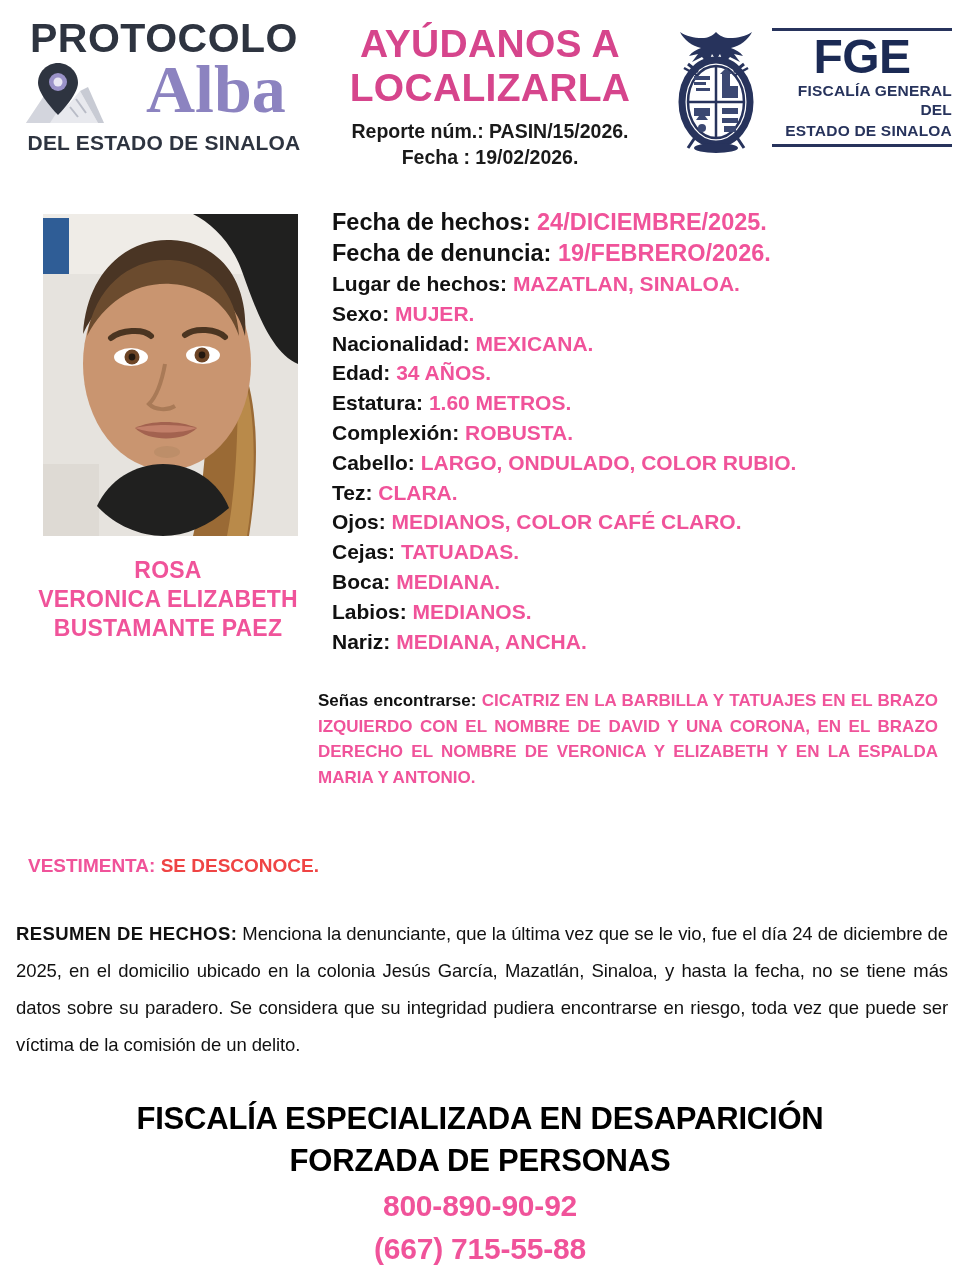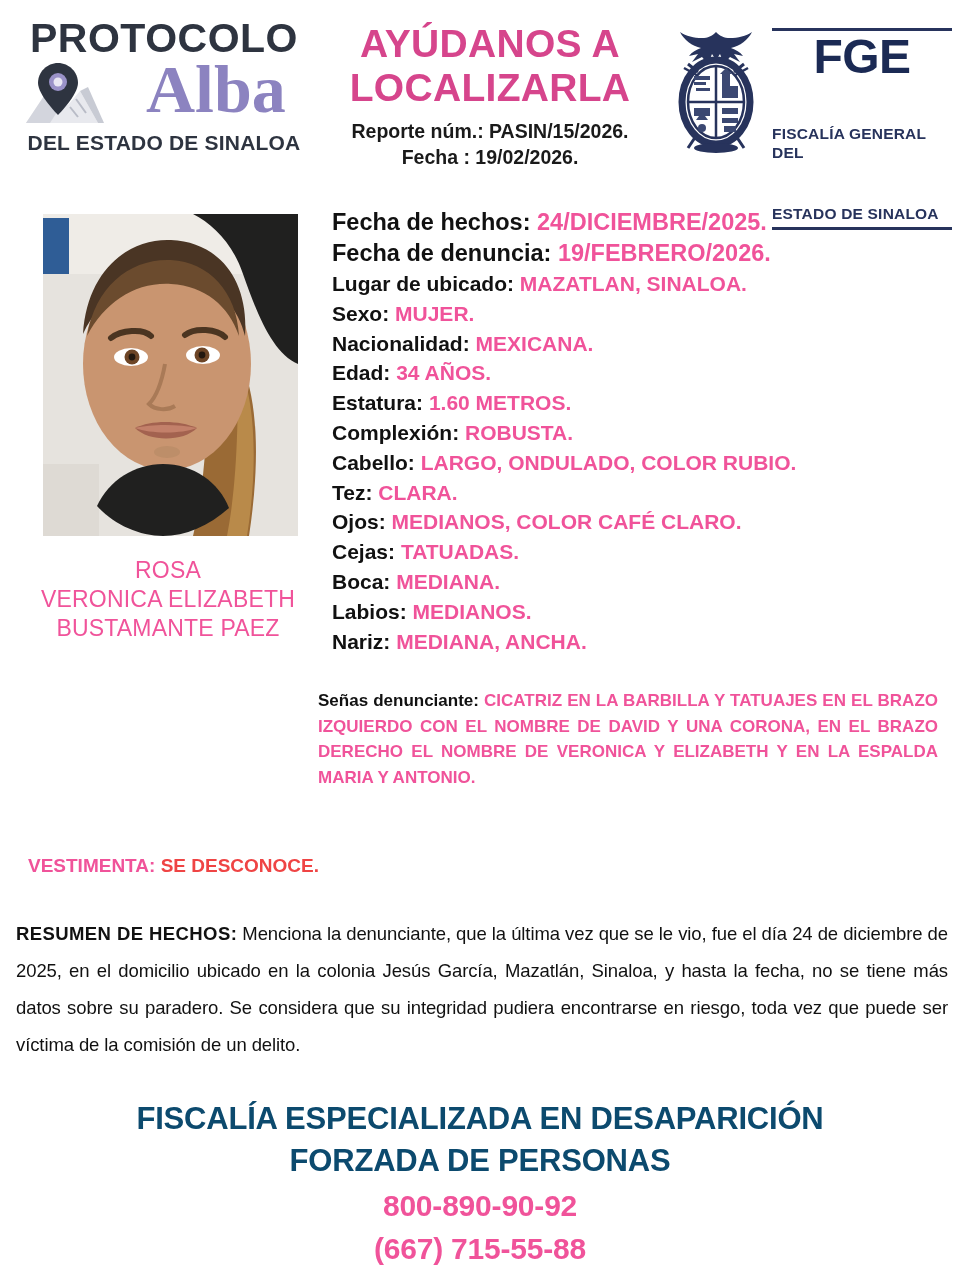--- a/index.html
+++ b/index.html
@@ -140,45 +140,44 @@
     letter-spacing: -0.5px;
     text-align: center;
     margin: 2px 0 0 0;
   }
   .fge-sub {
     font-family: "Liberation Sans", sans-serif;
     font-weight: bold;
     font-size: 15.5px;
     color: #27335c;
     line-height: 1.2;
-    text-align: left;
+    text-align: right;
     letter-spacing: 0.2px;
     margin-bottom: 3px;
-    margin-top: 43px;
   }
 
   
   .photo-frame {
     position: absolute;
     left: 43px;
     top: 214px;
     width: 255px;
     height: 322px;
     overflow: hidden;
     background: #cfd6dd;
   }
   .photo-frame svg { display: block; }
   .person-name {
     position: absolute;
     left: 8px;
     top: 556px;
     width: 320px;
     text-align: center;
     font-family: "Liberation Sans", sans-serif;
-    font-weight: normal;
+    font-weight: bold;
     font-size: 23px;
     line-height: 1.26;
     color: #f0539a;
     letter-spacing: 0.2px;
   }
 
   
   .details {
     position: absolute;
     left: 332px;
@@ -244,21 +243,21 @@
     left: 0;
     top: 1098px;
     width: 960px;
     text-align: center;
   }
   .footer-title {
     font-family: "Liberation Sans", sans-serif;
     font-weight: bold;
     font-size: 31px;
     line-height: 1.34;
-    color: #0c4a6e;
+    color: #000000;
     letter-spacing: -0.2px;
   }
   .footer-phone {
     font-family: "Liberation Sans", sans-serif;
     font-weight: bold;
     font-size: 30px;
     line-height: 1.42;
     color: #f0539a;
     letter-spacing: -0.2px;
   }
@@ -371,37 +370,37 @@
 
   <div class="person-name">
     <div>ROSA</div>
     <div>VERONICA ELIZABETH</div>
     <div>BUSTAMANTE PAEZ</div>
   </div>
 
   <div class="details">
       <div class="detail-row big"><span class="k">Fecha de hechos:</span> <span class="v">24/DICIEMBRE/2025.</span></div>
       <div class="detail-row big"><span class="k">Fecha de denuncia:</span> <span class="v">19/FEBRERO/2026.</span></div>
-      <div class="detail-row"><span class="k">Lugar de ubicado:</span> <span class="v">MAZATLAN, SINALOA.</span></div>
+      <div class="detail-row"><span class="k">Lugar de hechos:</span> <span class="v">MAZATLAN, SINALOA.</span></div>
       <div class="detail-row"><span class="k">Sexo:</span> <span class="v">MUJER.</span></div>
       <div class="detail-row"><span class="k">Nacionalidad:</span> <span class="v">MEXICANA.</span></div>
       <div class="detail-row"><span class="k">Edad:</span> <span class="v">34 AÑOS.</span></div>
       <div class="detail-row"><span class="k">Estatura:</span> <span class="v">1.60 METROS.</span></div>
       <div class="detail-row"><span class="k">Complexión:</span> <span class="v">ROBUSTA.</span></div>
       <div class="detail-row"><span class="k">Cabello:</span> <span class="v">LARGO, ONDULADO, COLOR RUBIO.</span></div>
       <div class="detail-row"><span class="k">Tez:</span> <span class="v">CLARA.</span></div>
       <div class="detail-row"><span class="k">Ojos:</span> <span class="v">MEDIANOS, COLOR CAFÉ CLARO.</span></div>
       <div class="detail-row"><span class="k">Cejas:</span> <span class="v">TATUADAS.</span></div>
       <div class="detail-row"><span class="k">Boca:</span> <span class="v">MEDIANA.</span></div>
       <div class="detail-row"><span class="k">Labios:</span> <span class="v">MEDIANOS.</span></div>
       <div class="detail-row"><span class="k">Nariz:</span> <span class="v">MEDIANA, ANCHA.</span></div>
     </div>
 
   <div class="senas">
-    <span class="k">Señas denunciante:</span>
+    <span class="k">Señas encontrarse:</span>
     <span>CICATRIZ EN LA BARBILLA Y TATUAJES EN EL BRAZO IZQUIERDO CON EL NOMBRE DE DAVID Y UNA CORONA, EN EL BRAZO DERECHO EL NOMBRE DE VERONICA Y ELIZABETH Y EN LA ESPALDA MARIA Y ANTONIO.</span>
   </div>
 
   <div class="vestimenta">
     <span>VESTIMENTA:</span>
     <span class="v">SE DESCONOCE.</span>
   </div>
 
   <div class="resumen">
     <span class="k">RESUMEN DE HECHOS:</span>

